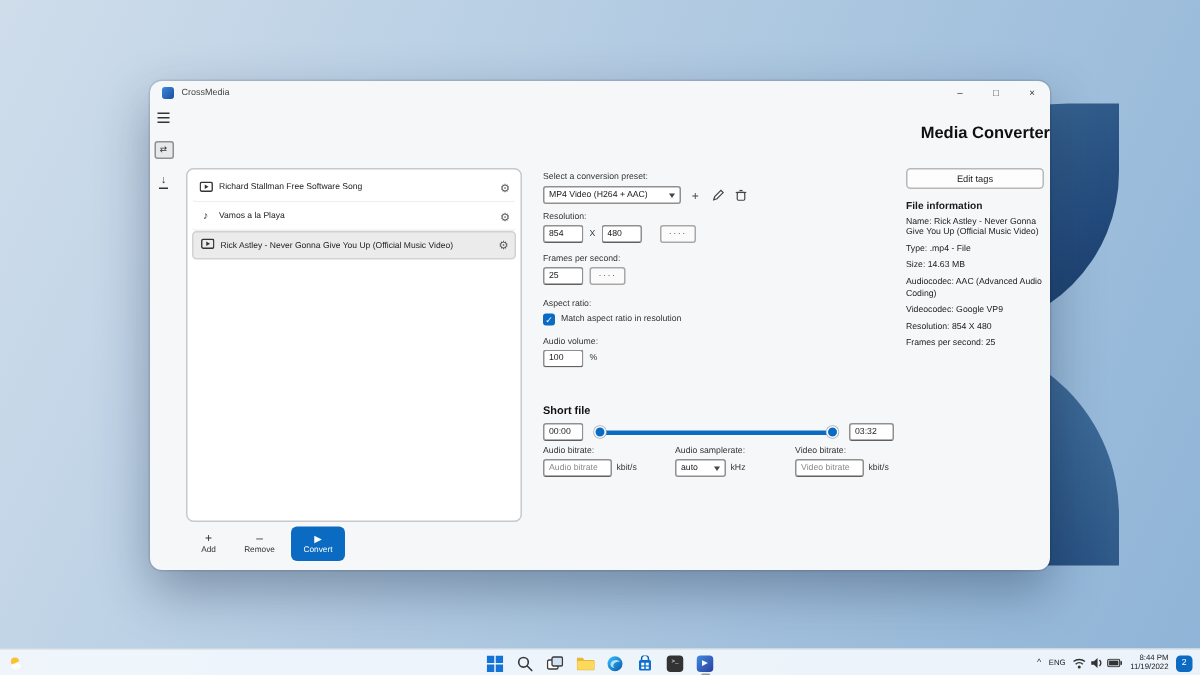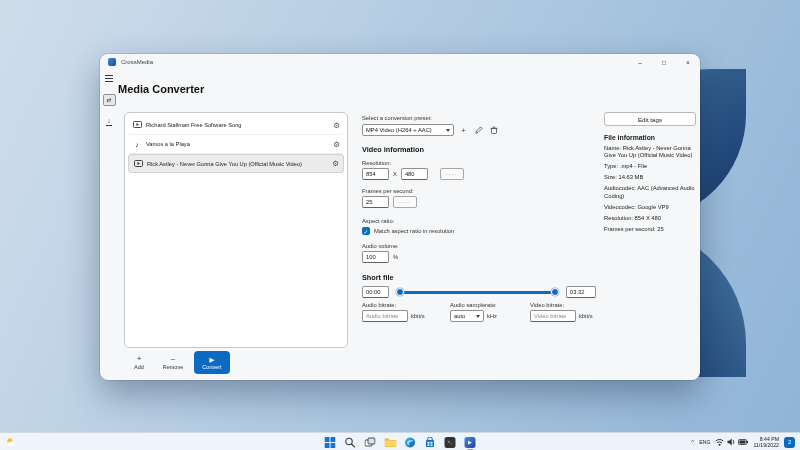--- a/index.html
+++ b/index.html
@@ -29,21 +29,21 @@
 
   
   .rail { position:absolute; left:0; top:18px; width:18px; display:flex; flex-direction:column;
     align-items:center; gap:9px; }
   .rail-icon { width:13px; height:13px; border-radius:3px; display:flex; align-items:center;
     justify-content:center; font-size:7.5px; color:#333; }
   .rail-icon.sel { background:#e6e8ea; }
   .hamburger { width:8px; height:1.2px; background:#333; box-shadow:0 3px 0 #333,0 -3px 0 #333; }
   .dl-wrap { border-bottom:1.2px solid #333; padding:0 1px 0.5px 1px; font-size:7px; line-height:7px; }
 
-  .page-title { position:absolute; left:18px; right:0; top:29px; text-align:left;
+  .page-title { position:absolute; left:18px; right:0; top:29px; text-align:right;
     font-size:11px; font-weight:bold; color:#101010; }
 
   
   .file-panel { position:absolute; left:24px; top:58px; width:224px; height:236px; background:#fff;
     border:1px solid #c7c9cb; border-radius:5px; padding:3px; }
   .file-item { display:flex; align-items:center; height:19px; padding:0 4px; gap:4px;
     border-bottom:1px solid #efefef; border-radius:3px; }
   .file-item.selected { background:#ebebeb; border:1px solid #d2d2d2; }
   .file-name { flex:1; font-size:5.7px; color:#222; white-space:nowrap; overflow:hidden; }
   .type-icon { width:10px; text-align:center; font-size:7px; color:#333; flex:none; }
@@ -207,21 +207,20 @@
         </span>
         <span class="tool-ic">
           <svg width="8" height="8" viewBox="0 0 8 8">
               <rect x="1.5" y="2.3" width="5" height="5.2" rx="0.8" fill="none" stroke="#444" stroke-width="0.8"></rect>
               <line x1="0.5" y1="2.3" x2="7.5" y2="2.3" stroke="#444" stroke-width="0.8"></line>
               <line x1="3" y1="1" x2="5" y2="1" stroke="#444" stroke-width="0.8"></line>
             </svg>
         </span>
       </div>
 
-      <div class="h2" style="margin-top:9px">Video information</div>
 
       <span class="lbl" style="margin-top:6px">Resolution:</span>
       <div class="row" style="margin-top:2px">
         <input class="inp" style="width: 27px;" value="854">
         <span class="lbl">X</span>
         <input class="inp" style="width: 27px;" value="480">
         <div class="mini-btn" style="margin-left:8px">····</div>
       </div>
 
       <span class="lbl" style="margin-top:8px">Frames per second:</span>
@@ -235,21 +234,21 @@
         <span class="checkbox">✓</span>
         <span class="lbl">Match aspect ratio in resolution</span>
       </div>
 
       <span class="lbl" style="margin-top:8px">Audio volume:</span>
       <div class="row" style="margin-top:2px">
         <input class="inp" style="width: 27px;" value="100">
         <span class="lbl">%</span>
       </div>
 
-      <div class="h2" style="margin-top:10px">Short file</div>
+      <div class="h2" style="margin-top:24px">Short file</div>
       <div class="row" style="margin-top:4px">
         <div class="inp" style="width:27px;display:flex;align-items:center">00:00</div>
         <div class="slider-track">
           <span class="thumb start"></span>
           <span class="thumb end"></span>
         </div>
         <div class="inp" style="width:30px;display:flex;align-items:center">03:32</div>
       </div>
 
       <div class="bit-grid" style="margin-top:4px">

